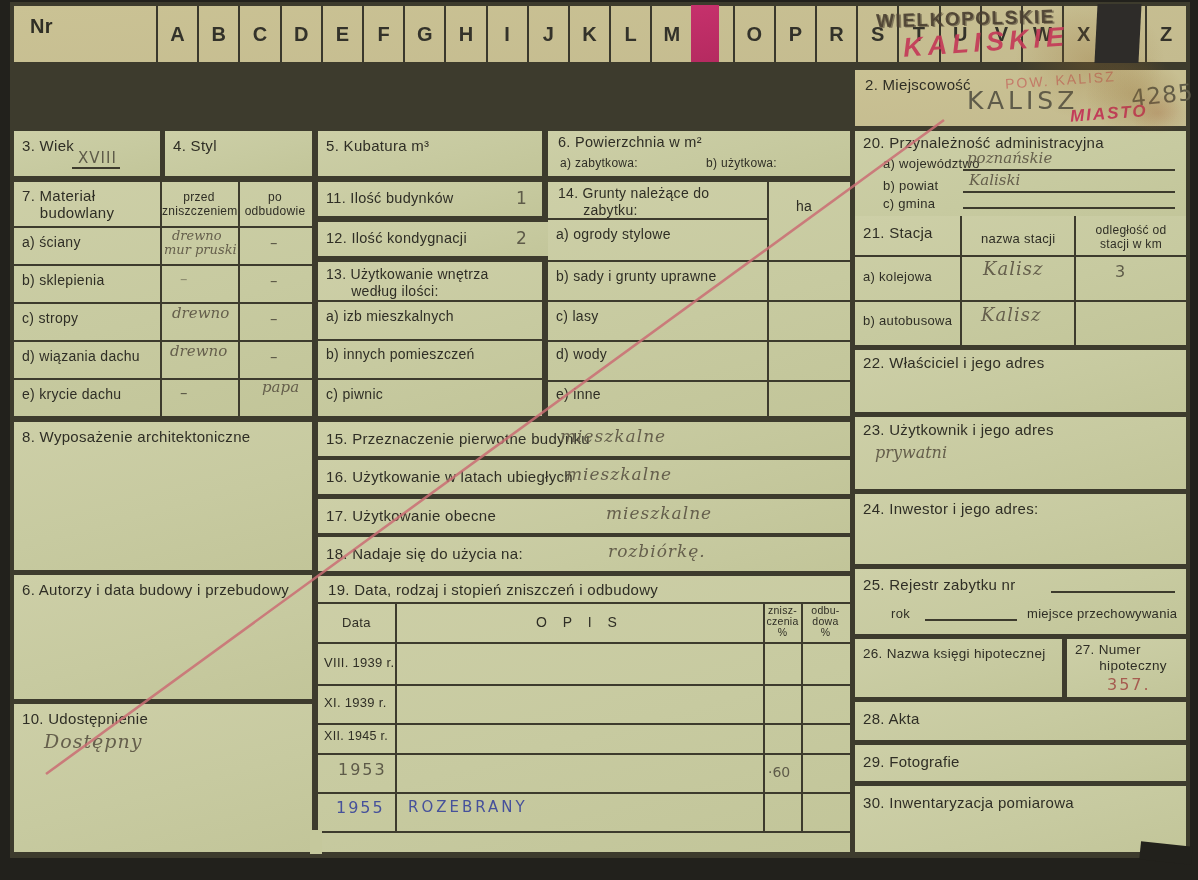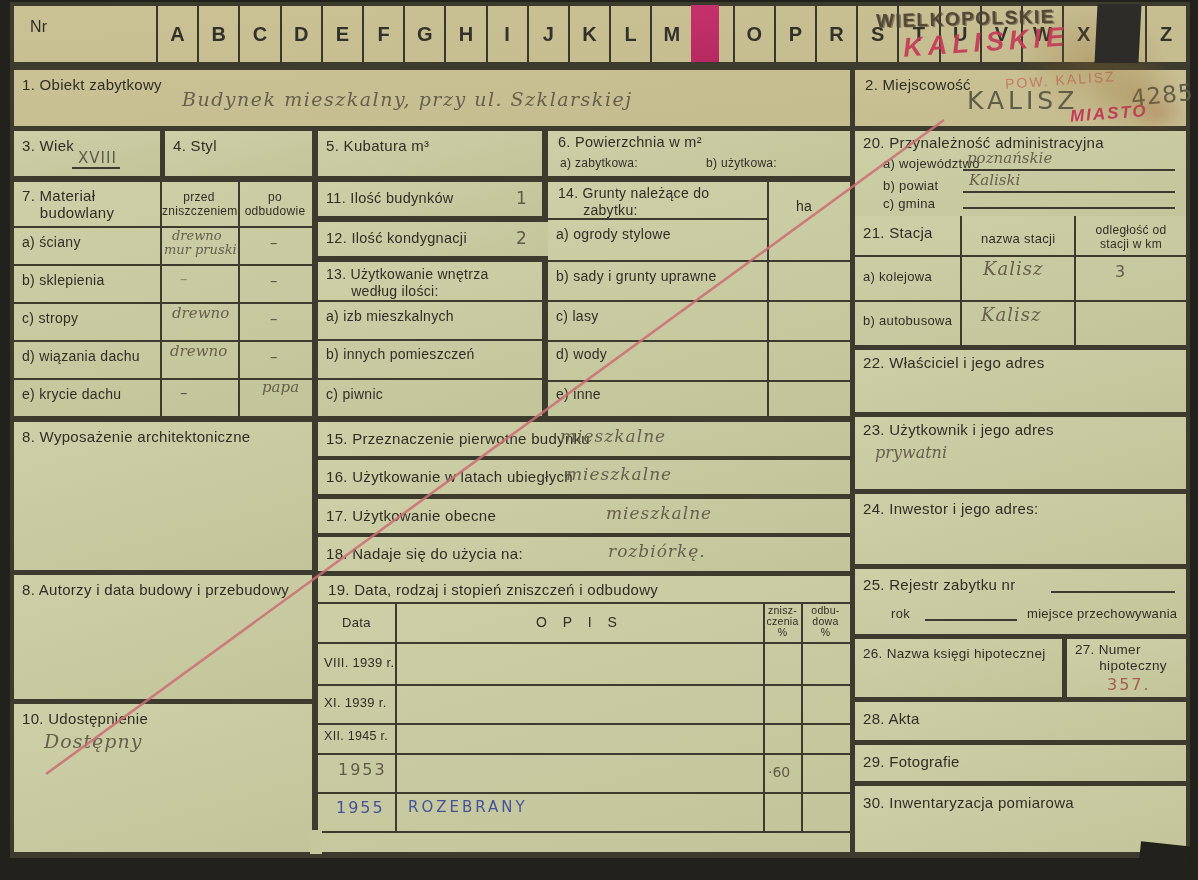--- a/index.html
+++ b/index.html
@@ -27,21 +27,21 @@
   .patch{position:absolute;background:#c5c89c;}
   .wedge{position:absolute;background:#22211c;}
 </style>
 </head>
 <body>
 
 <div id="page">
   <div class="card"></div>
 
   <div class="box tan" style="left:14px;top:6px;width:1172px;height:56px;">
-    <div class="lbl" style="left:16px;top:12px;font-size:16px;font-weight:normal;">Nr</div>
+    <div class="lbl" style="left:16px;top:12px;font-size:20px;font-weight:bold;">Nr</div>
     <div class="letters">
         <div class="lcell">A</div>
         <div class="lcell">B</div>
         <div class="lcell">C</div>
         <div class="lcell">D</div>
         <div class="lcell">E</div>
         <div class="lcell">F</div>
         <div class="lcell">G</div>
         <div class="lcell">H</div>
         <div class="lcell">I</div>
@@ -61,24 +61,20 @@
         <div class="lcell">X</div>
         <div class="lcell"></div>
         <div class="lcell">Z</div>
       </div>
   </div>
   <div class="sticker" style="left:691px;top:5px;width:28px;height:57px;background:linear-gradient(170deg,#c6316c,#b52a60);z-index:20;"></div>
   <div class="sticker" style="left:1096px;top:4px;width:44px;height:59px;background:#2e2c29;transform:skewX(-3deg);z-index:20;"></div>
   <div class="stamp" style="left:876px;top:8px;font-weight:bold;font-size:19px;letter-spacing:1.5px;color:rgba(74,63,49,0.9);transform:rotate(-1.5deg);text-shadow:1.5px 1px 0 rgba(74,63,49,0.55);z-index:25;">WIELKOPOLSKIE</div>
   <div class="stamp" style="left:903px;top:27px;font-weight:bold;font-style:italic;font-size:27px;letter-spacing:5px;color:#c43a58;transform:rotate(-4deg);opacity:.92;z-index:30;">KALISKIE</div>
 
-  <div class="box tan" style="left:14px;top:70px;width:836px;height:56px;">
-    <div class="lbl" style="left:8px;top:6px;">1. Obiekt zabytkowy</div>
-    <div class="hw" style="left:168px;top:18px;font-size:19px;letter-spacing:1.5px;">Budynek mieszkalny, przy ul. Szklarskiej</div>
-  </div>
   <div class="box tan" style="left:855px;top:70px;width:331px;height:56px;">
     <div class="lbl" style="left:10px;top:6px;">2. Miejscowość</div>
     <div class="hwp" style="left:112px;top:16px;font-size:25px;letter-spacing:4px;">KALISZ</div>
     <div class="stamp" style="left:150px;top:2px;font-size:14px;letter-spacing:2px;color:rgba(196,106,96,0.8);transform:rotate(-4deg);">POW. KALISZ</div>
     <div class="hwp" style="left:276px;top:12px;font-size:23px;letter-spacing:1px;transform:rotate(-6deg);">4285</div>
     <div class="stamp redmk" style="left:215px;top:34px;font-weight:bold;font-style:italic;font-size:17px;letter-spacing:2px;color:#c43a5b;transform:rotate(-4deg);">MIASTO</div>
   </div>
 
   <div class="box" style="left:14px;top:131px;width:146px;height:45px;text-align:center;">
     <div class="lbl" style="left:8px;top:6px;">3. Wiek</div>
@@ -126,21 +122,21 @@
     <div class="hw" style="left:156px;top:160px;font-size:15px;">drewno</div>
     <div class="hwp" style="left:256px;top:166px;">–</div>
     <div class="hwp" style="left:166px;top:202px;">–</div>
     <div class="hw" style="left:248px;top:196px;font-size:15px;">papa</div>
   </div>
 
   <div class="box" style="left:14px;top:422px;width:298px;height:148px;">
     <div class="lbl" style="left:8px;top:6px;">8. Wyposażenie architektoniczne</div>
   </div>
   <div class="box" style="left:14px;top:575px;width:298px;height:124px;">
-    <div class="lbl" style="left:8px;top:6px;">8. Autorzy i data budowy i przebudowy</div>
+    <div class="lbl" style="left:8px;top:6px;">6. Autorzy i data budowy i przebudowy</div>
   </div>
   <div class="box" style="left:14px;top:704px;width:298px;height:148px;">
     <div class="lbl" style="left:8px;top:6px;">10. Udostępnienie</div>
     <div class="hw" style="left:30px;top:26px;font-size:19px;letter-spacing:1px;">Dostępny</div>
   </div>
 
   <div class="box" style="left:318px;top:182px;width:224px;height:34px;">
     <div class="lbl" style="left:8px;top:8px;font-size:14.5px;">11. Ilość budynków</div>
     <div class="hwp" style="left:198px;top:6px;font-size:17px;">1</div>
   </div>

